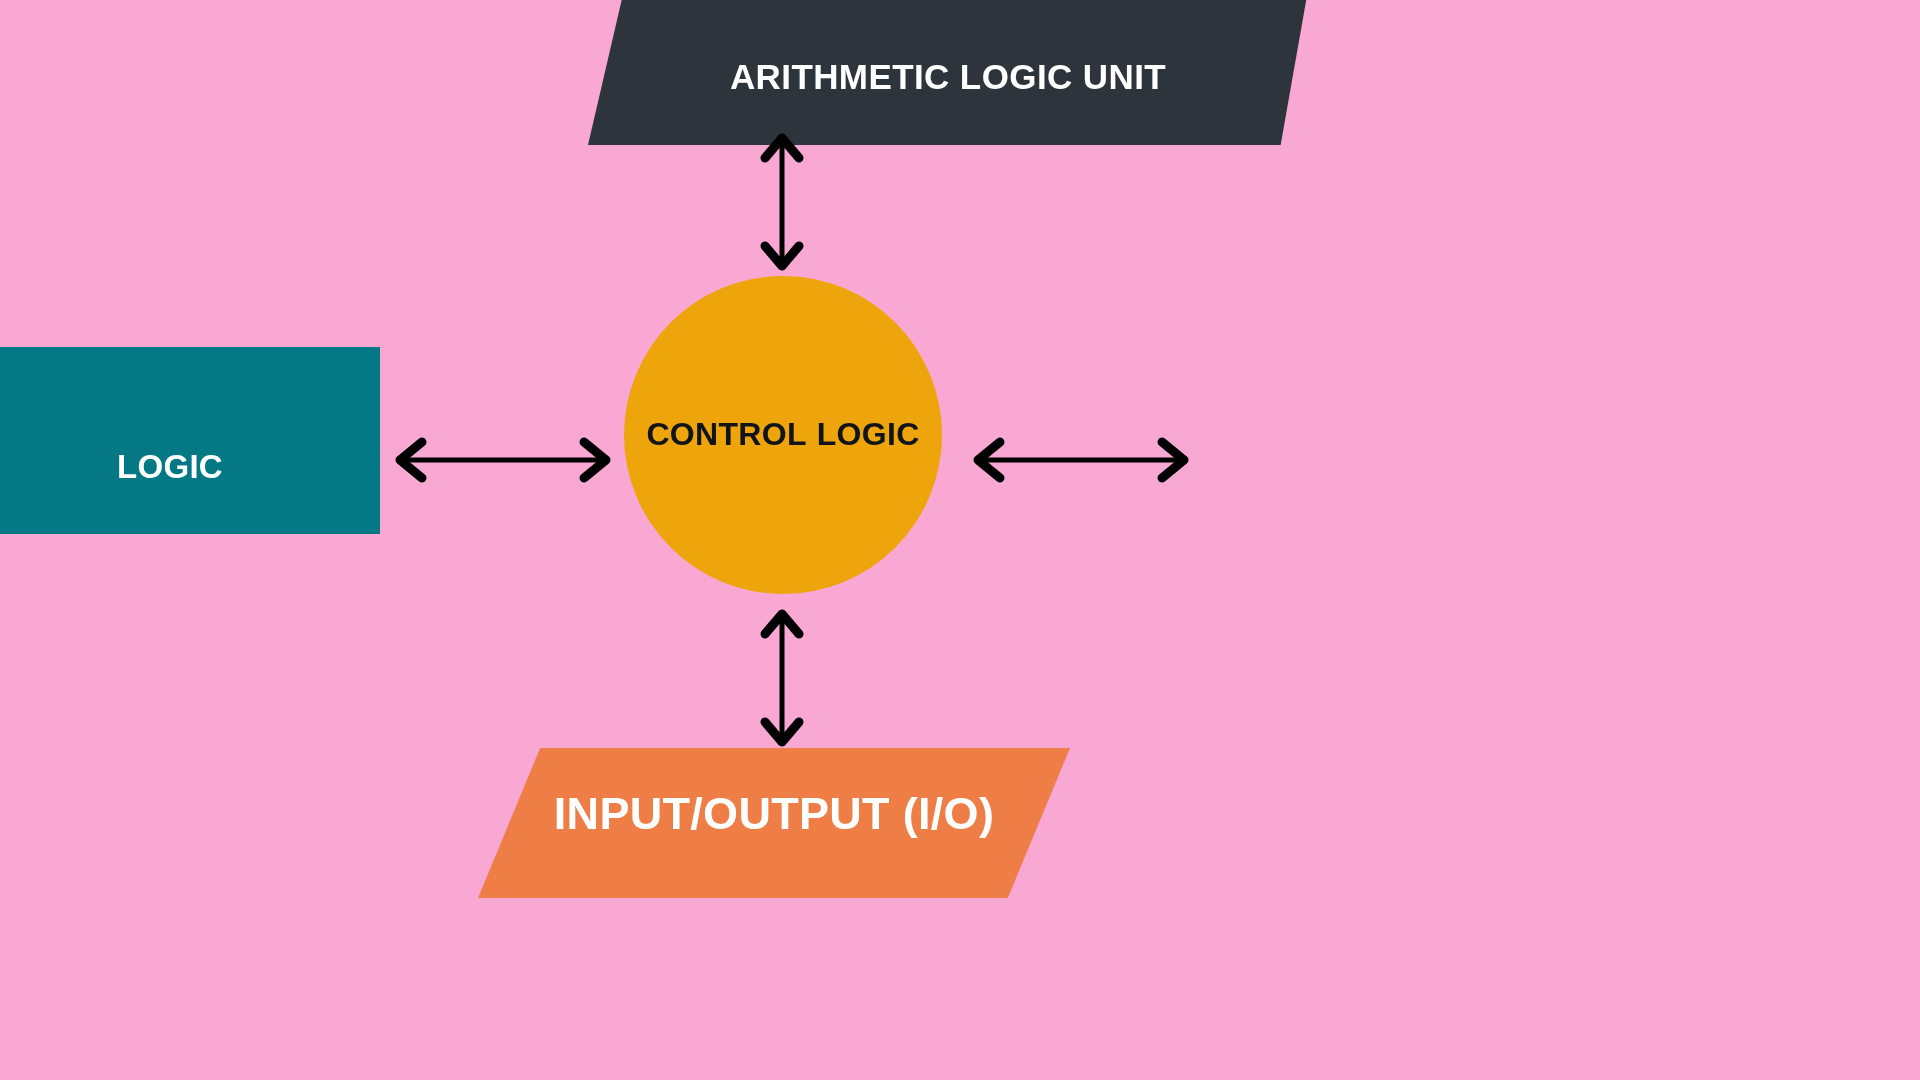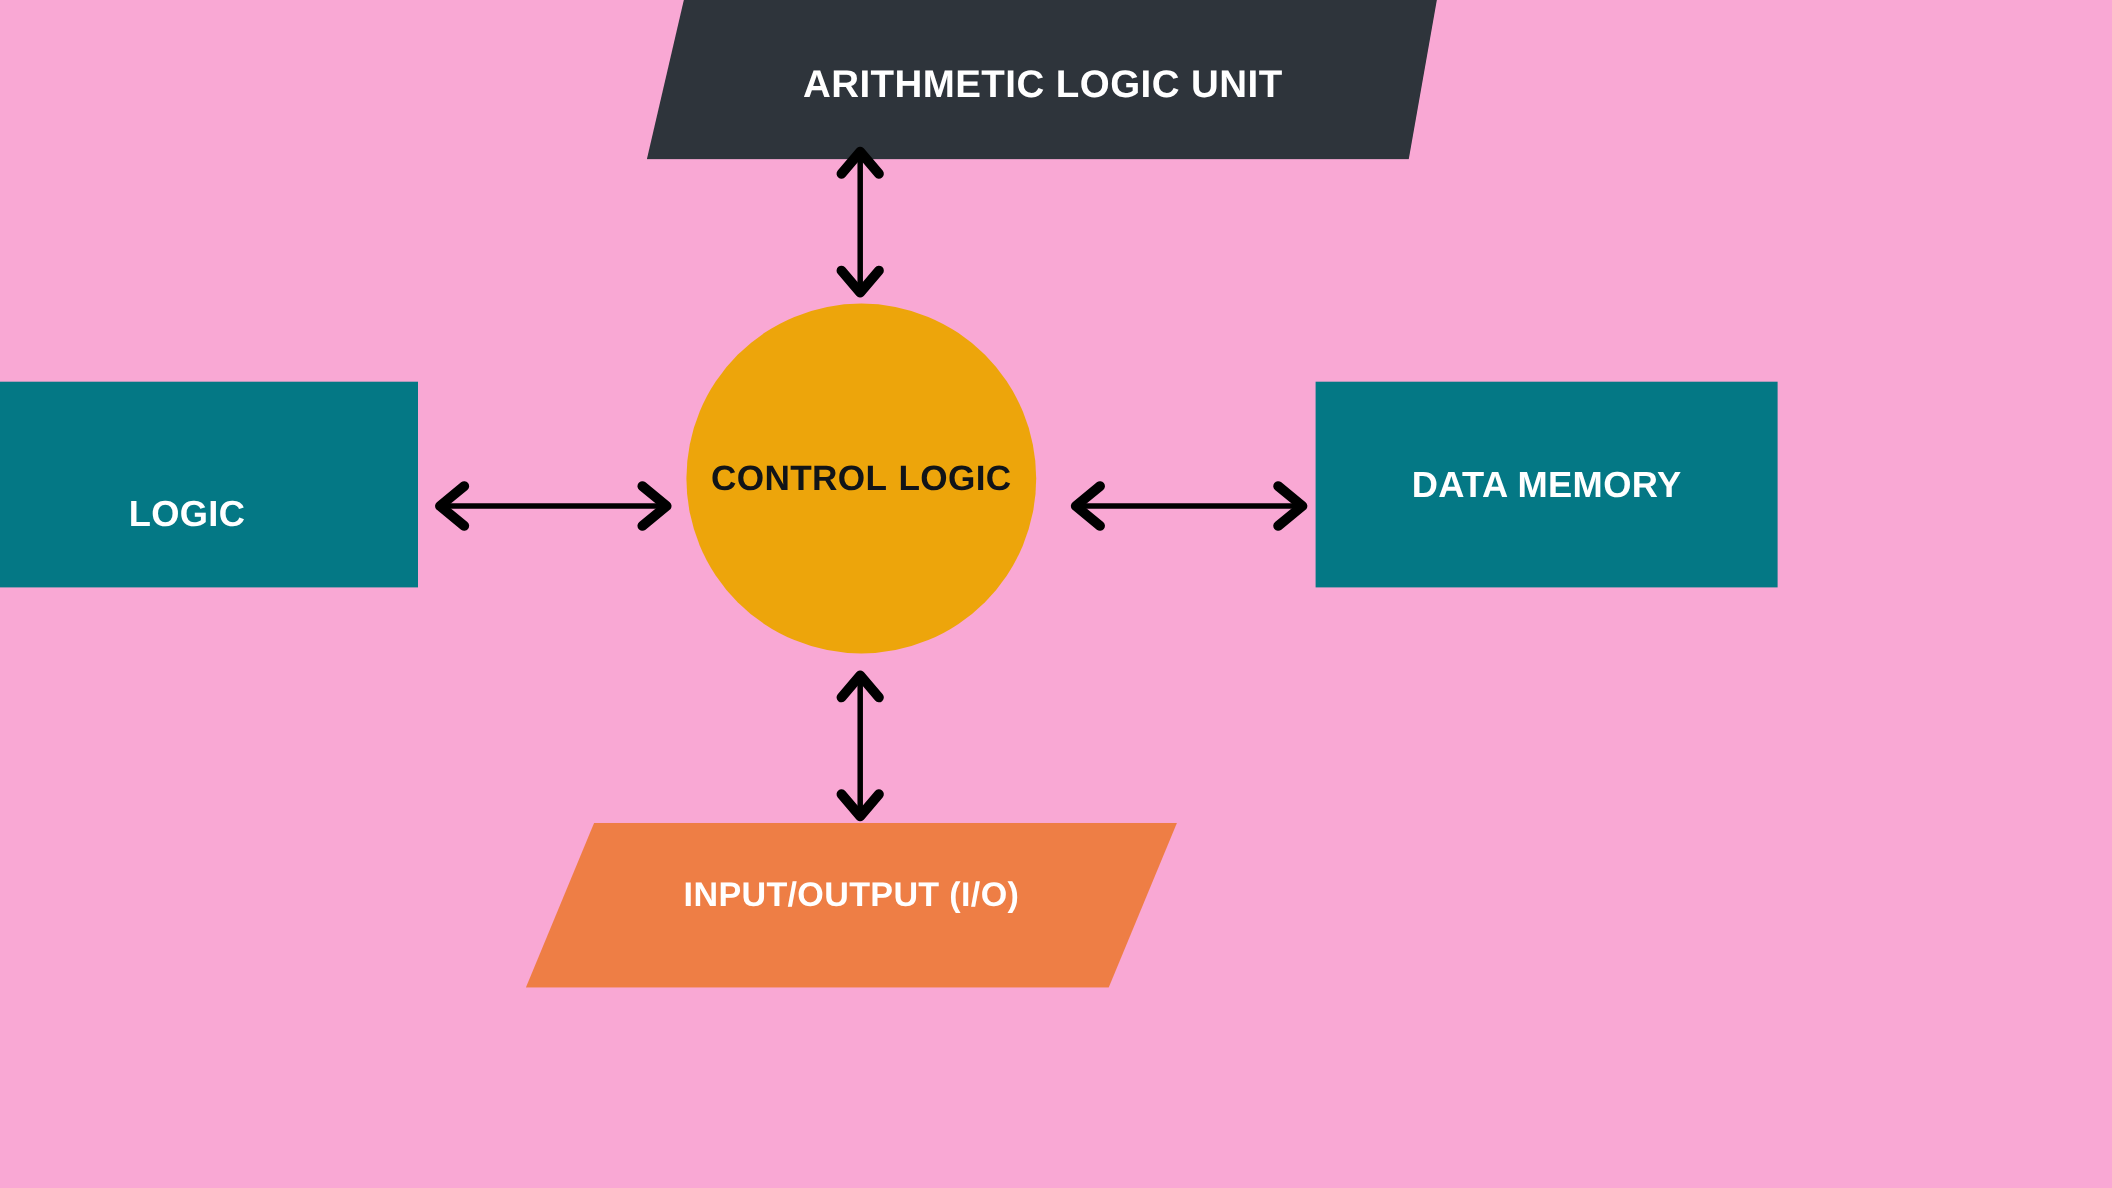--- a/index.html
+++ b/index.html
@@ -103,21 +103,21 @@
     width: 592px;
     height: 150px;
     background: #ee7e45;
     clip-path: polygon(10.5% 0%, 100% 0%, 89.5% 100%, 0% 100%);
     display: flex;
     align-items: center;
     justify-content: center;
   }
   .io-label {
     color: #ffffff;
-    font-size: 31px;
+    font-size: 45px;
     font-weight: 700;
     letter-spacing: 0.3px;
     white-space: nowrap;
     margin-bottom: 18px;
   }
 
   
   .arrow-svg {
     position: absolute;
     overflow: visible;
@@ -172,23 +172,20 @@
     <polyline class="arrow-head" points="30,22 8,40 30,58"></polyline>
     <polyline class="arrow-head" points="192,22 214,40 192,58"></polyline>
   </svg>
 
   <svg class="arrow-svg arrow-right" width="222" height="80" viewBox="0 0 222 80">
     <line class="arrow-stroke" x1="10" y1="40" x2="212" y2="40"></line>
     <polyline class="arrow-head" points="30,22 8,40 30,58"></polyline>
     <polyline class="arrow-head" points="192,22 214,40 192,58"></polyline>
   </svg>
 
-  <div class="mem-box mem-data">
-    <span class="mem-label">DATA MEMORY</span>
-  </div>
 
   <svg class="arrow-svg arrow-bottom" width="80" height="140" viewBox="0 0 80 140">
     <line class="arrow-stroke" x1="40" y1="8" x2="40" y2="132"></line>
     <polyline class="arrow-head" points="23,26 40,6 57,26"></polyline>
     <polyline class="arrow-head" points="23,114 40,134 57,114"></polyline>
   </svg>
 
   <div class="io">
     <span class="io-label">INPUT/OUTPUT (I/O)</span>
   </div>

